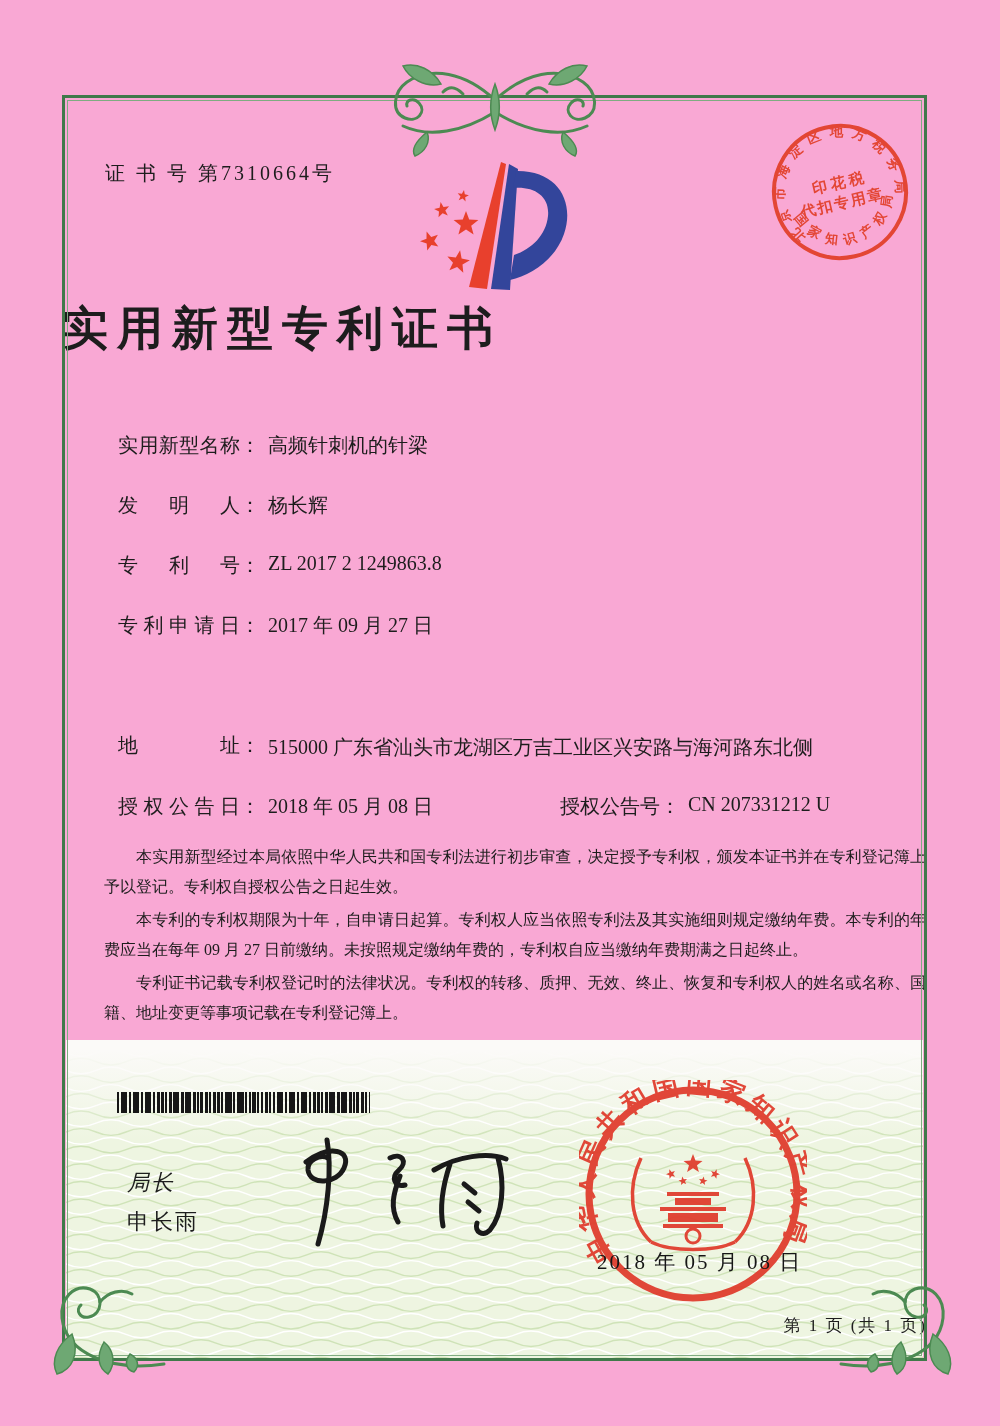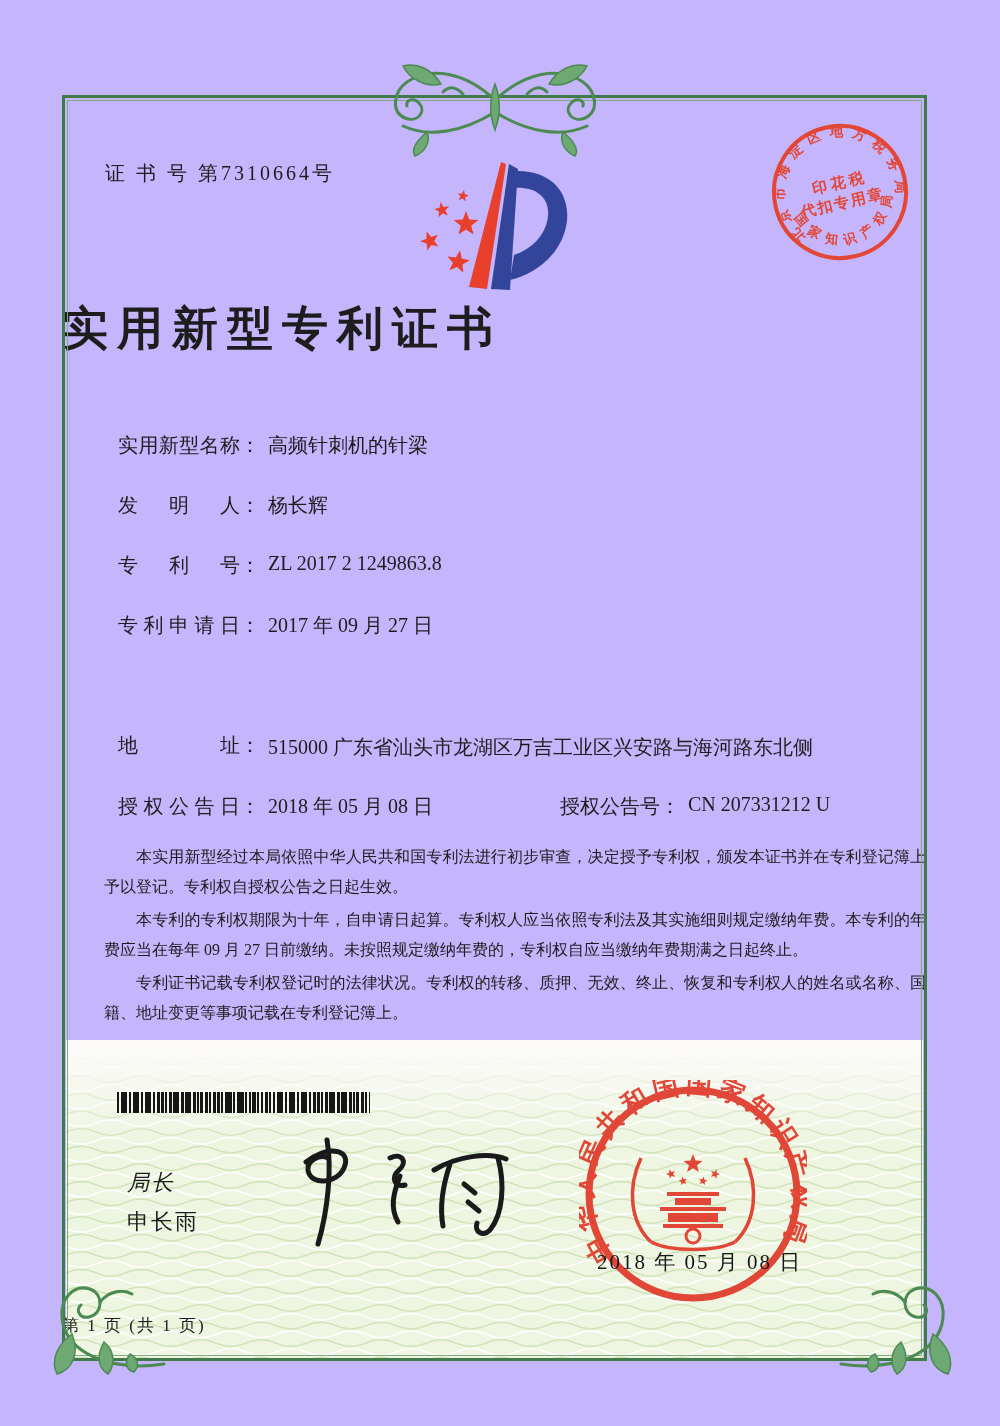--- a/index.html
+++ b/index.html
@@ -1,20 +1,20 @@
 <!DOCTYPE html>
 <html><head>
 <meta charset="utf-8">
 <style>
   * { margin:0; padding:0; box-sizing:border-box; }
   html,body { width:1000px; height:1426px; background:#fbfaf8; overflow:hidden; }
   .page {
     position:relative; width:1000px; height:1426px;
     font-family:"Liberation Serif","DejaVu Serif",serif;
-    color:#1d1d1d; background:#c4b5fd;
+    color:#1d1d1d; background:#f9a8d4;
   }
   
   .frame {
     position:absolute; left:62px; top:95px; width:865px; height:1266px;
     border:3px solid #40794a; z-index:6; pointer-events:none;
   }
   .frame-inner { position:absolute; inset:2px; border:1px solid #7fab81; }
   
   .guilloche {
     position:absolute; left:66px; top:1040px; width:857px; height:318px;
@@ -64,21 +64,21 @@
   }
   .director-label { top:1168px;font-style:italic; }
   .director-name  { top:1207px; }
   .signature-svg { position:absolute; left:272px; top:1132px; z-index:4; }
   .seal-svg { position:absolute; left:579px; top:1080px; z-index:4; opacity:.93; }
   .seal-date {
     position:absolute; left:597px; top:1248px; z-index:5;
     font-size:21px; letter-spacing:2px; color:#161616;
   }
   .footer {
-    position:absolute; left:62px; top:1314px; width:865px; text-align:left;
+    position:absolute; left:62px; top:1314px; width:865px; text-align:right;
     font-size:17px; letter-spacing:2px; z-index:3;
   }
   .ornament-top { position:absolute; left:345px; top:48px; z-index:7; }
   .corner-bl { position:absolute; left:42px;  top:1272px; z-index:7; }
   .corner-br { position:absolute; left:838px; top:1272px; z-index:7; transform:scaleX(-1); }
 </style>
 </head>
 <body>
 
 <div class="page">

